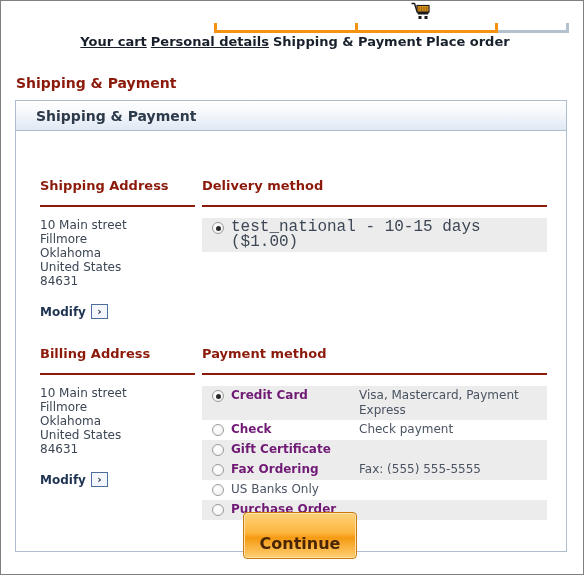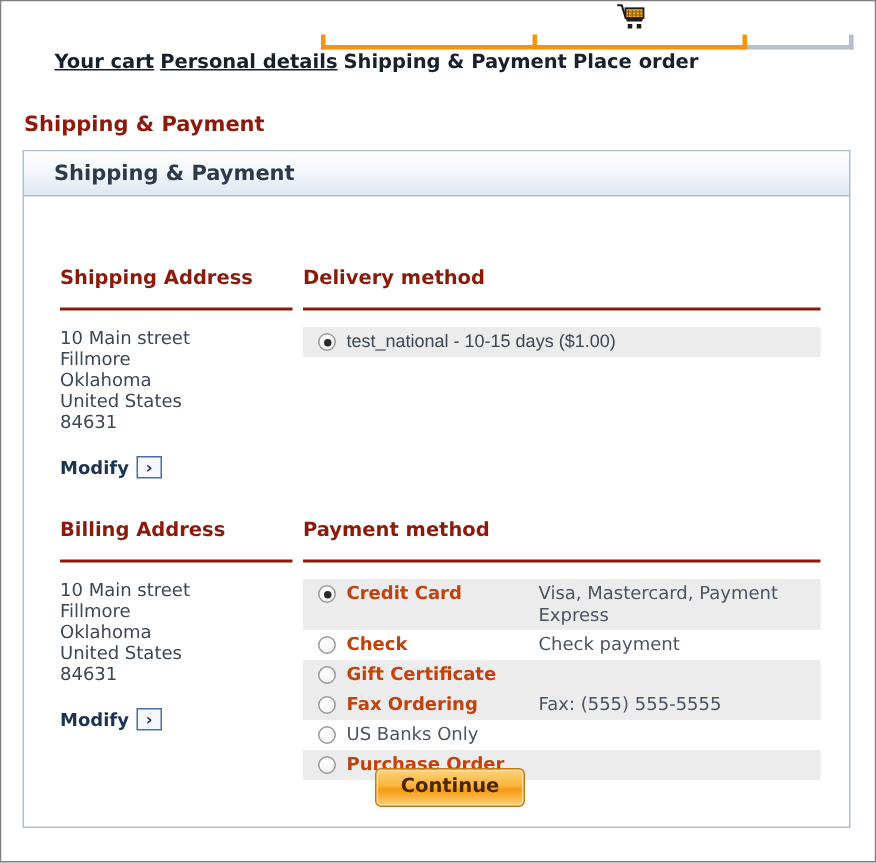--- a/index.html
+++ b/index.html
@@ -64,20 +64,21 @@
   .tick-todo { background: #b4c0ce; }
 
   .step-labels {
     position: absolute;
     left: 0;
     top: 33px;
     width: 500px;
     height: 20px;
     text-align: center;
     white-space: nowrap;
+    padding-left: 44px;
   }
   .step-label {
     font-family: "DejaVu Sans", sans-serif;
     font-size: 13px;
     font-weight: bold;
     color: #18202c;
     letter-spacing: 0px;
   }
   .step-label.done {
     text-decoration: underline;
@@ -216,30 +217,30 @@
     content: "";
     position: absolute;
     left: 2.5px;
     top: 2.5px;
     width: 5px;
     height: 5px;
     border-radius: 50%;
     background: #2a2a2a;
   }
   .opt-text {
-    font-size: 12px;
+    font-size: 16px;
     color: #3c4654;
     line-height: 15px;
-    font-family: Liberation Sans, sans-serif;
+    font-family: Liberation Mono, monospace;
   }
   .opt-name {
     flex: 0 0 128px;
     font-size: 12px;
     font-weight: bold;
-    color: #c2410c;
+    color: #701a75;
     line-height: 15px;
     font-family: "DejaVu Sans", sans-serif;
   }
   .opt-desc {
     flex: 1 1 auto;
     font-size: 12px;
     color: #4b5462;
     line-height: 15px;
     font-family: "DejaVu Sans", sans-serif;
   }
@@ -247,25 +248,25 @@
   
   .continue-wrap {
     position: absolute;
     left: 0;
     top: 381px;
     width: 552px;
     text-align: center;
   }
   .continue-btn {
     display: inline-block;
-    padding: 4px 16px 5px 16px;
+    padding: 21px 16px 5px 16px;
     border: 1px solid #c87a10;
     border-radius: 4px;
     background: linear-gradient(to bottom, #ffd27a 0%, #fcb53d 45%, #f59a12 55%, #ffcf73 100%);
-    font-size: 13px;
+    font-size: 16px;
     font-weight: bold;
     color: #4a2605;
     font-family: "DejaVu Sans", sans-serif;
     cursor: pointer;
     box-shadow: inset 0 0 0 1px #ffe2aa;
     margin-left: 16px;
   }
 </style>
 </head>
 <body>

